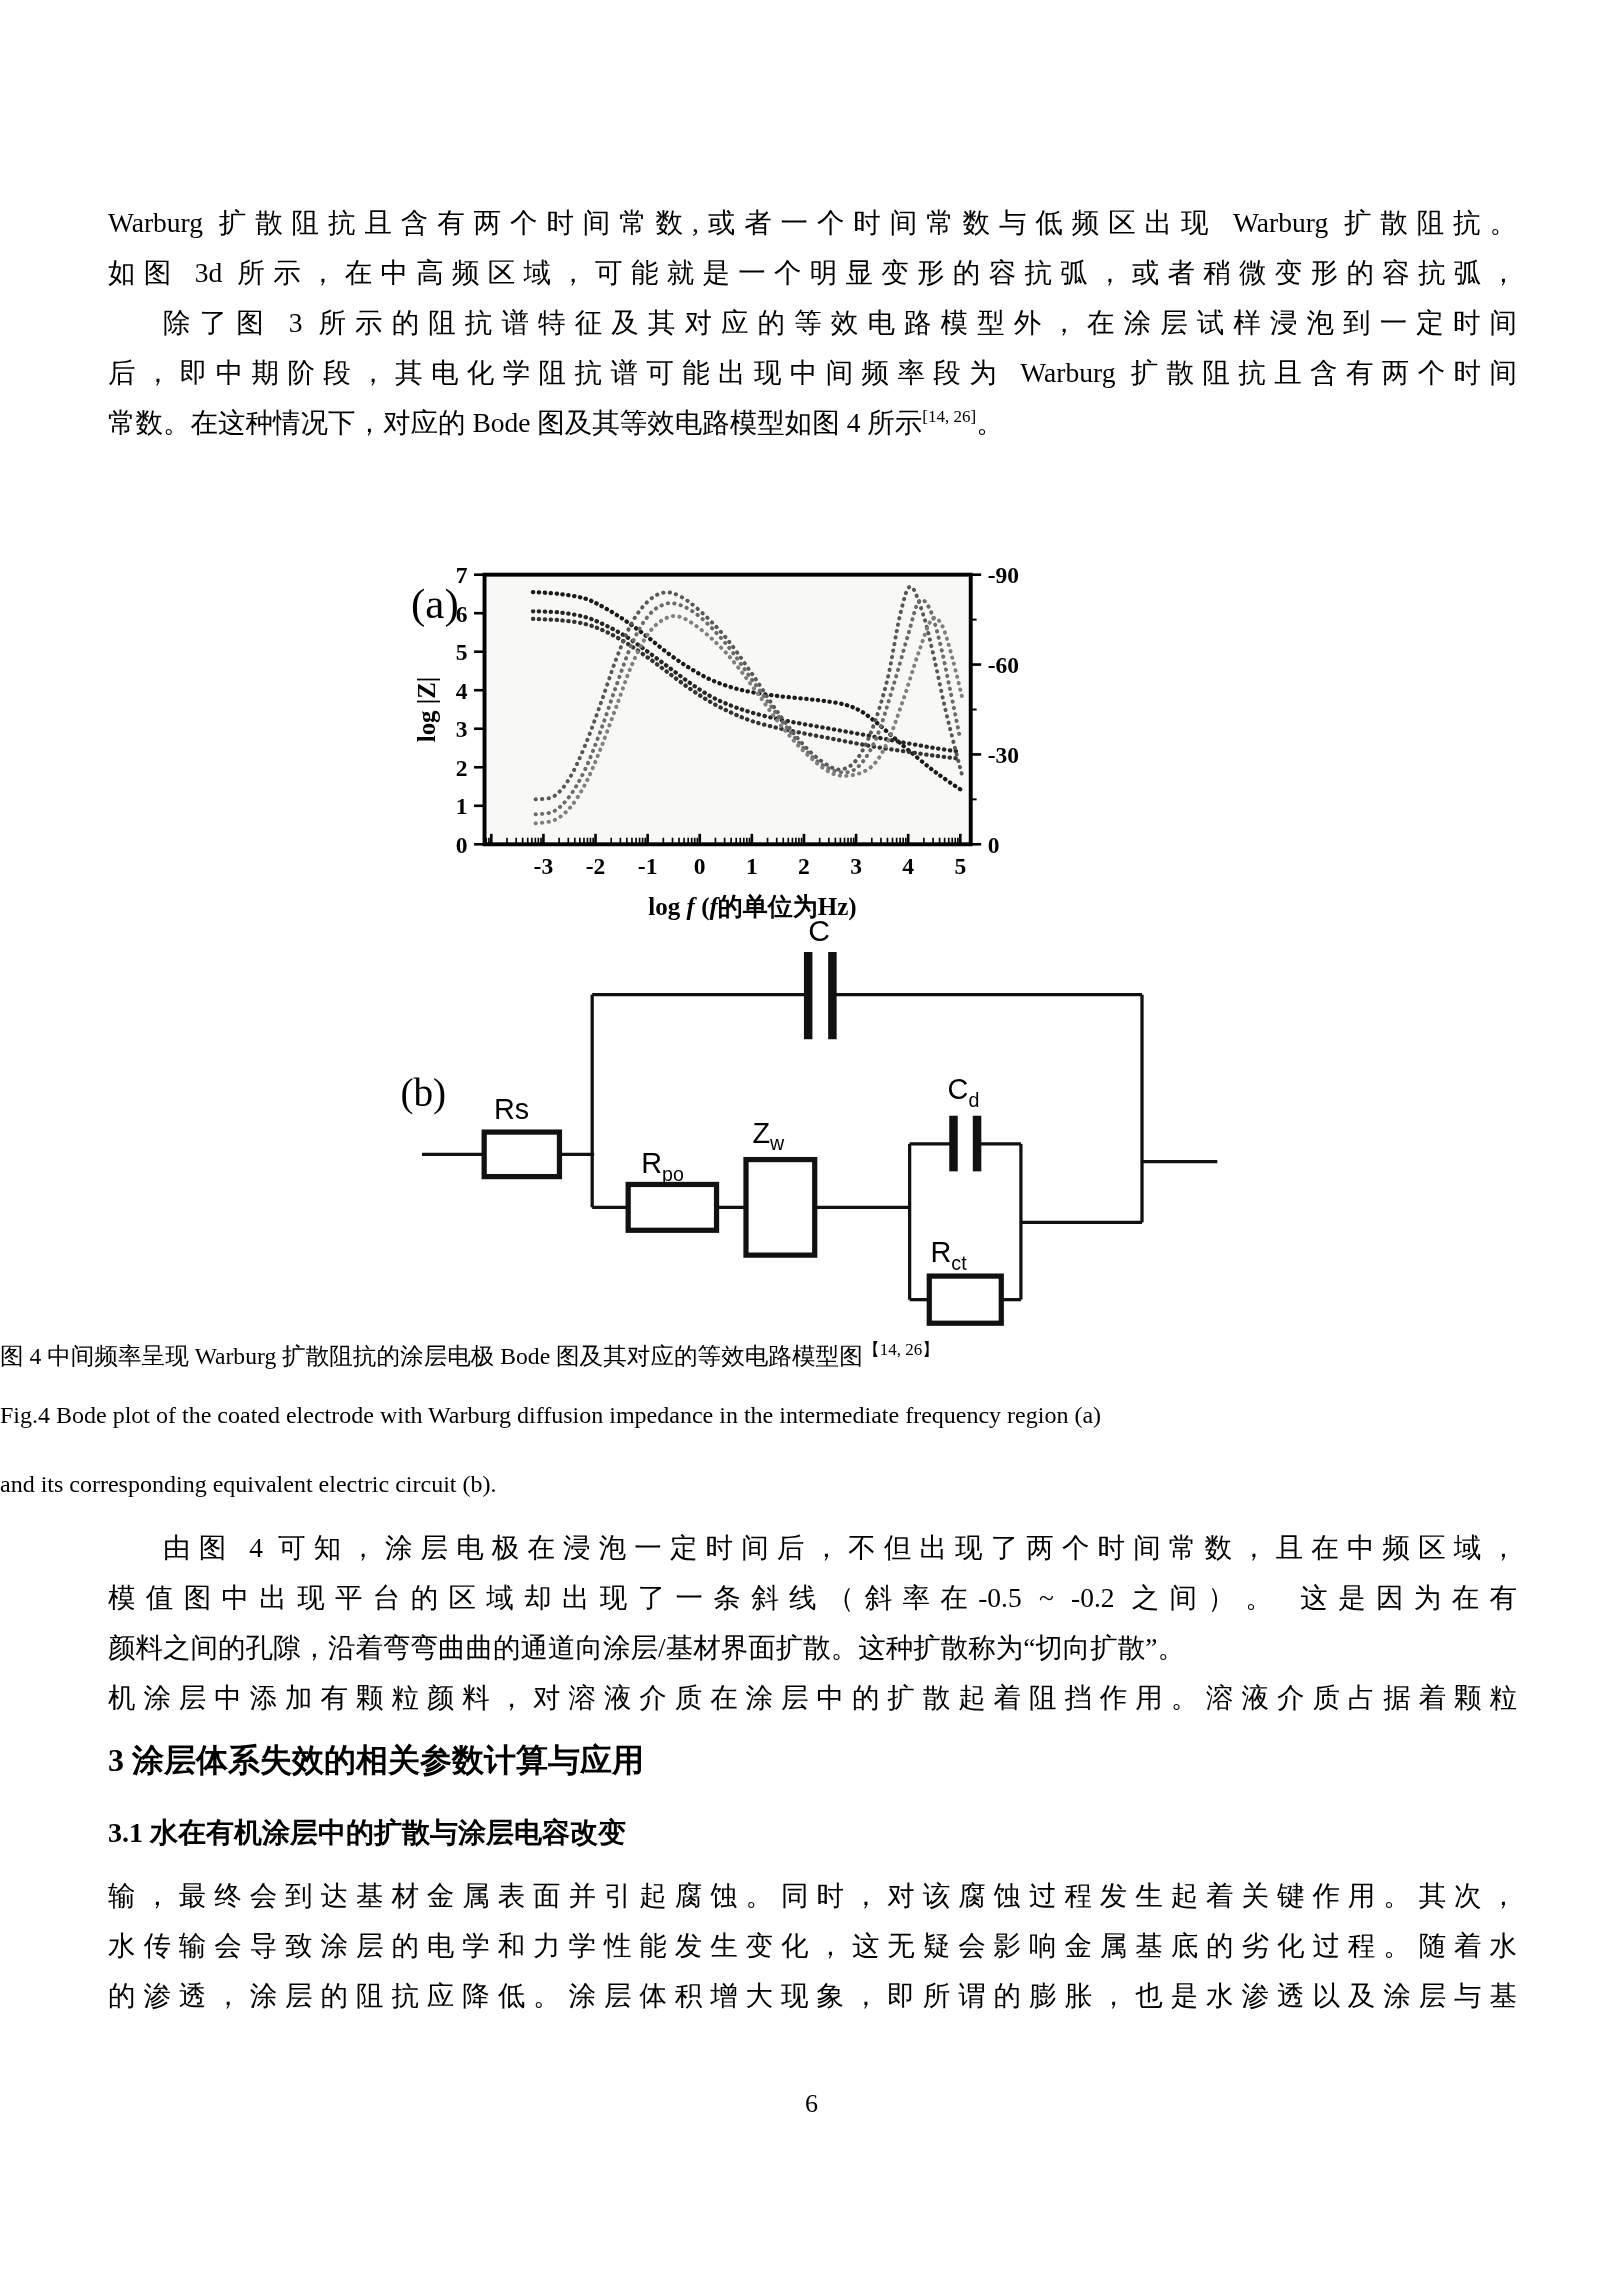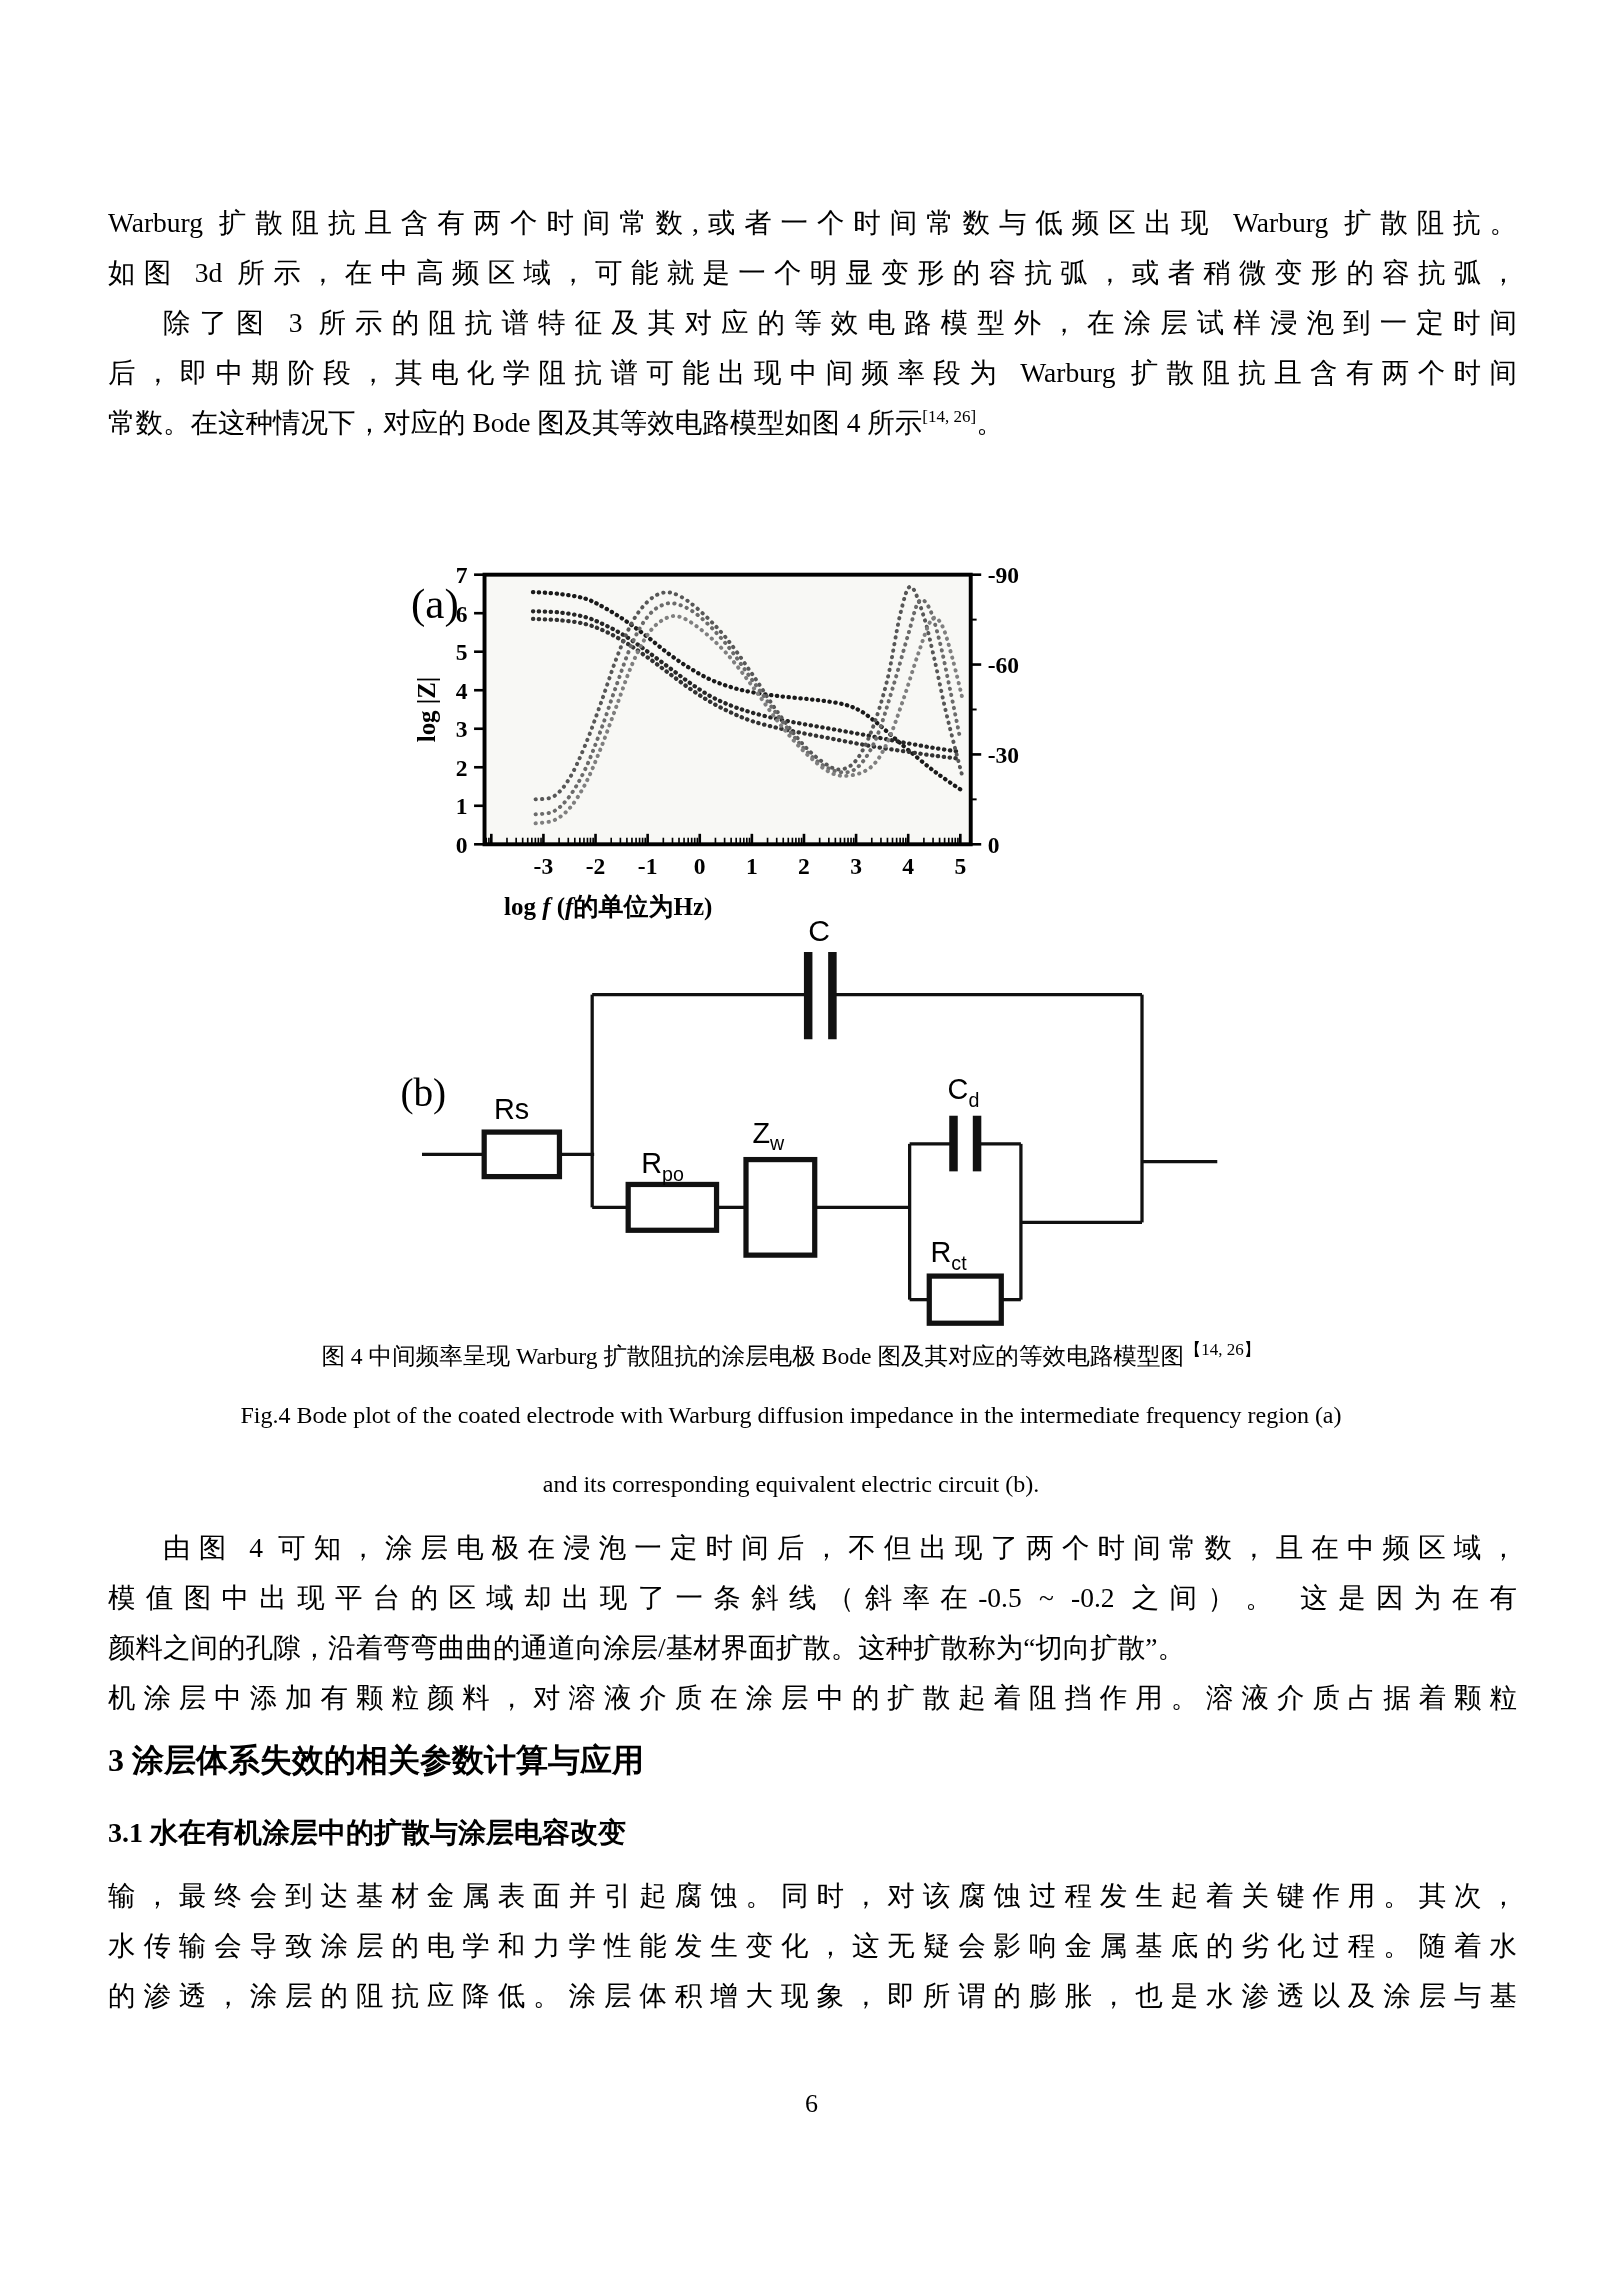--- a/index.html
+++ b/index.html
@@ -3,33 +3,33 @@
 <meta charset="utf-8">
 <style>
   html,body{margin:0;padding:0;background:#888;}
   .page{position:relative;width:1623px;height:2295px;background:#ffffff;overflow:hidden;
         font-family:"Liberation Serif","DejaVu Serif",serif;color:#000;}
   .bodytext{position:absolute;left:108px;width:1409px;font-size:27.5px;line-height:50px;}
   .line{text-align:justify;text-align-last:justify;}
   .line.last{text-align-last:left;}
   .line.indent{text-indent:55px;}
   sup{font-size:17px;line-height:0;vertical-align:super;}
-  .caption{position:absolute;left:0;width:1582px;text-align:center;}
+  .caption{position:absolute;left:0;width:1582px;}
   .cap-zh{top:1340px;font-size:23.6px;}
   .cap-en1{top:1402px;font-size:24px;}
   .cap-en2{top:1471px;font-size:24px;}
   .h2{position:absolute;left:108px;font-weight:bold;}
   .h2.sec{top:1739px;font-size:32px;}
   .h2.sub{top:1814px;font-size:28px;}
   .pagenum{position:absolute;left:0;top:2089px;width:1623px;text-align:center;font-size:26px;}
   .panel-label{position:absolute;font-size:43px;}
   .fig{position:absolute;}
   svg text{font-family:"Liberation Serif","DejaVu Serif",serif;fill:#000;}
   svg .clab{font-family:"Liberation Sans","DejaVu Sans",sans-serif;}
-  .xtitle{position:absolute;left:504px;top:890px;width:497px;
+  .xtitle{position:absolute;left:504px;top:890px;width:497px;text-align:center;
           font-size:25px;font-weight:bold;white-space:pre;}
   .xtitle .it{font-style:italic;}
 </style>
 </head>
 <body>
 
 <div class="page">
 
   <div class="bodytext" style="top:198px">
     <div class="line">Warburg 扩散阻抗且含有两个时间常数,或者一个时间常数与低频区出现 Warburg 扩散阻抗。</div>

